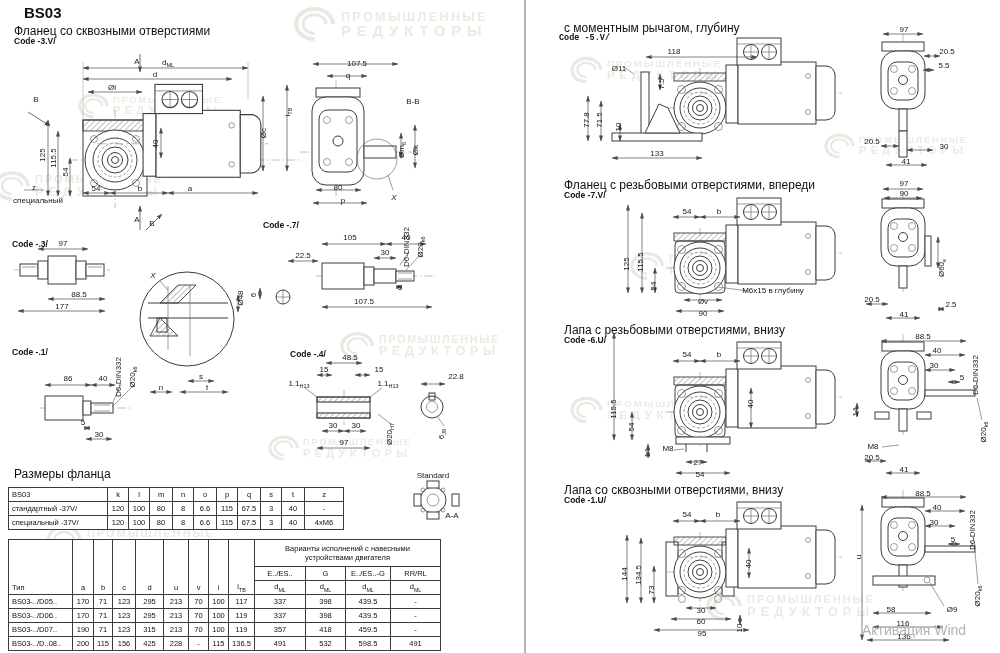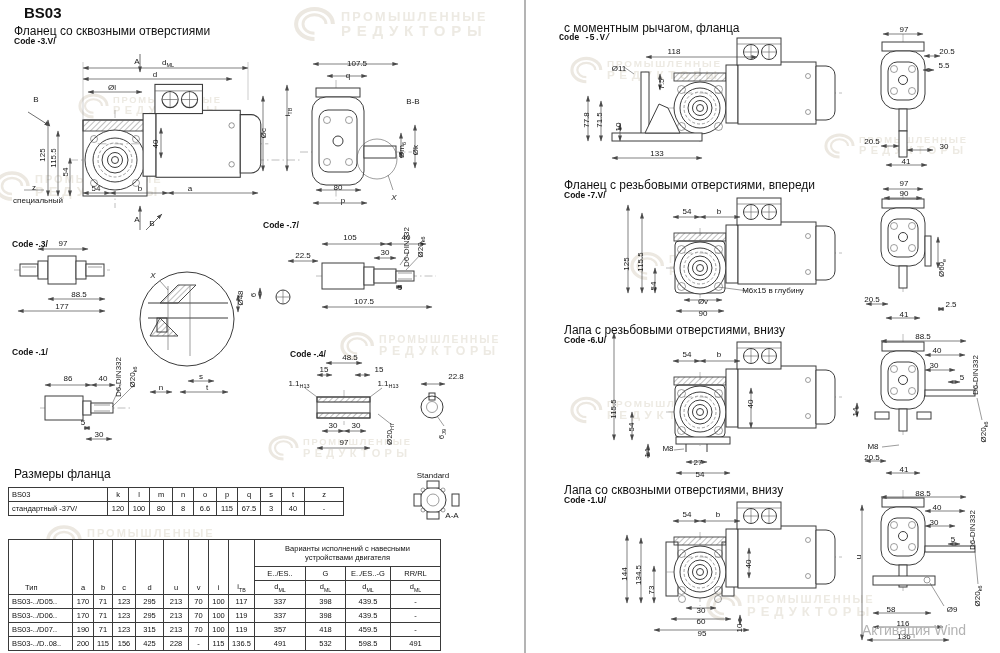--- a/index.html
+++ b/index.html
@@ -26,21 +26,21 @@
   .code{font-weight:bold;font-size:8.5px;}
   .title{font-size:15px;font-weight:bold;}
   .activation{font-size:14px;color:#b3b3b3;z-index:5;}
   .divider{position:absolute;width:2px;background:#b4b4b4;z-index:2;}
   
   table.tbl{position:absolute;border-collapse:collapse;table-layout:fixed;z-index:4;background:#fff;}
   table.tbl th,table.tbl td{border:1px solid #3a3a3a;font-size:7.5px;font-weight:normal;
     text-align:center;padding:0 1px;height:13px;color:#111;overflow:hidden;white-space:nowrap;}
   table.tbl .rowlabel{text-align:left;padding-left:3px;}
   table.tbl th.grp{height:26px;}
-  table.tbl th.typ{text-align:left;vertical-align:bottom;padding-left:16px;padding-bottom:2px;}
+  table.tbl th.typ{text-align:left;vertical-align:bottom;padding-left:3px;padding-bottom:2px;}
   table.tbl th.colltr{vertical-align:bottom;padding-bottom:2px;}
   sub{font-size:70%;}
 </style>
 </head>
 <body>
 
 <div id="page">
     <div class="wm" style="left: 250px; top: 430px; transform: scale(0.85);">
       <svg width="44" height="36" viewBox="0 0 44 36">
         <path d="M40,18a16,13 0 1,0 -16,13" fill="none" stroke="#ece8e1" stroke-width="3.5"></path>
@@ -630,21 +630,21 @@
     </svg>
 
   <div class="cap title" style="left:24px;top:4px;">BS03</div>
   <div class="cap" style="left:14px;top:24px;">Фланец со сквозными отверстиями</div>
   <div class="cap code" style="left:14px;top:36px;">Code -3.V/</div>
   <div class="cap code" style="left:12px;top:233px;margin-top:6px;">Code -.3/</div>
   <div class="cap code" style="left:12px;top:347px;">Code -.1/</div>
   <div class="cap code" style="left:263px;top:220px;">Code -.7/</div>
   <div class="cap code" style="left:266px;top:349px;margin-left:24px;">Code -.4/</div>
   <div class="cap" style="left:14px;top:467px;">Размеры фланца</div>
-  <div class="cap" style="left:564px;top:21px;">с моментным рычагом, фланца</div>
+  <div class="cap" style="left:564px;top:21px;">с моментным рычагом, глубину</div>
   <div class="cap code" style="left:559px;top:33px;font-family:Liberation Mono, monospace;">Code -5.V/</div>
   <div class="cap" style="left:564px;top:178px;">Фланец с резьбовыми отверстиями, впереди</div>
   <div class="cap code" style="left:564px;top:190px;">Code -7.V/</div>
   <div class="cap" style="left:564px;top:323px;">Лапа с резьбовыми отверстиями, внизу</div>
   <div class="cap code" style="left:564px;top:335px;">Code -6.U/</div>
   <div class="cap" style="left:564px;top:483px;">Лапа со сквозными отверстиями, внизу</div>
   <div class="cap code" style="left:564px;top:495px;">Code -1.U/</div>
   <div class="cap activation" style="left:862px;top:622px;">Активация Wind</div>
 
   <table class="tbl" style="left:8px;top:487px;width:335px;">
@@ -682,20 +682,33 @@
           <td>120</td>
           <td>100</td>
           <td>80</td>
           <td>8</td>
           <td>6.6</td>
           <td>115</td>
           <td>67.5</td>
           <td>3</td>
           <td>40</td>
           <td>-</td>
+        </tr>
+        <tr>
+          <td class="rowlabel">специальный -37V/</td>
+          <td>120</td>
+          <td>100</td>
+          <td>80</td>
+          <td>8</td>
+          <td>6.6</td>
+          <td>115</td>
+          <td>67.5</td>
+          <td>3</td>
+          <td>40</td>
+          <td>4xM6</td>
         </tr>
       </tbody>
   </table>
 
   <table class="tbl" style="left:8px;top:539px;width:432px;">
     <colgroup>
       <col style="width:64px">
         <col style="width:21px">
         <col style="width:19px">
         <col style="width:23px">

